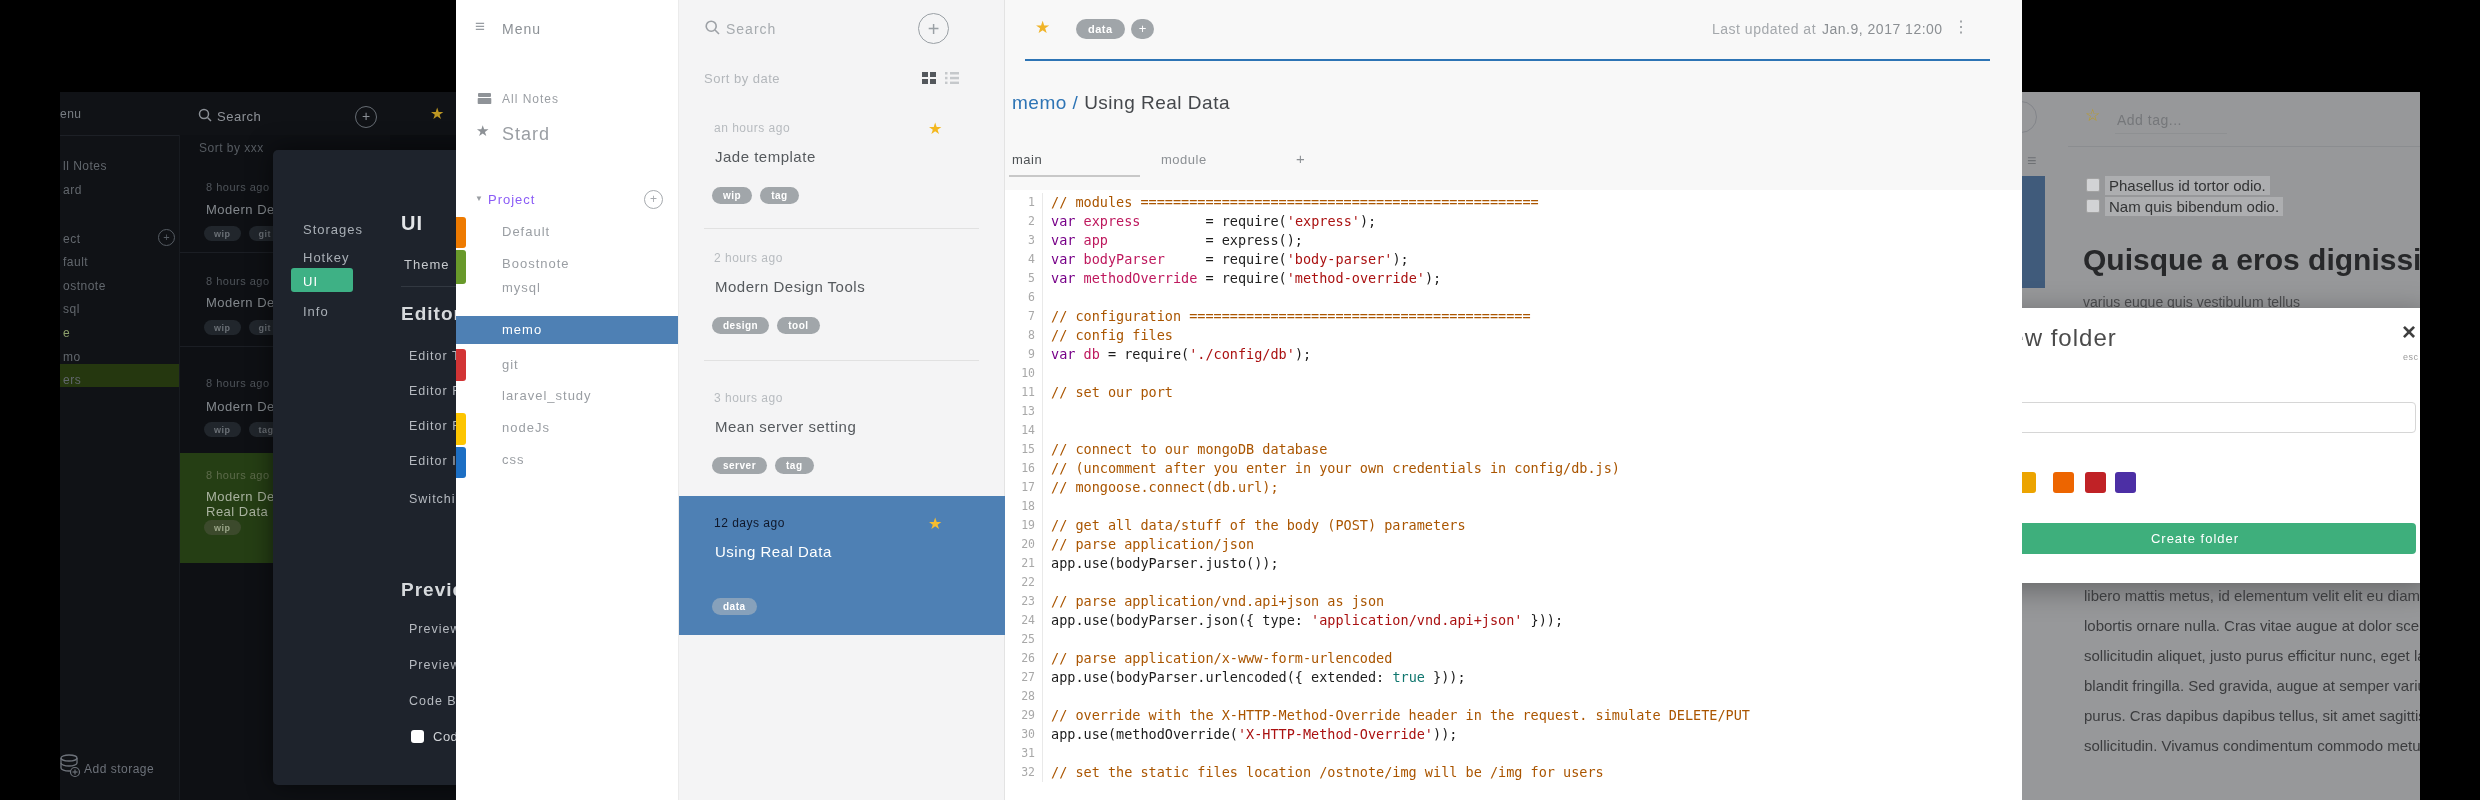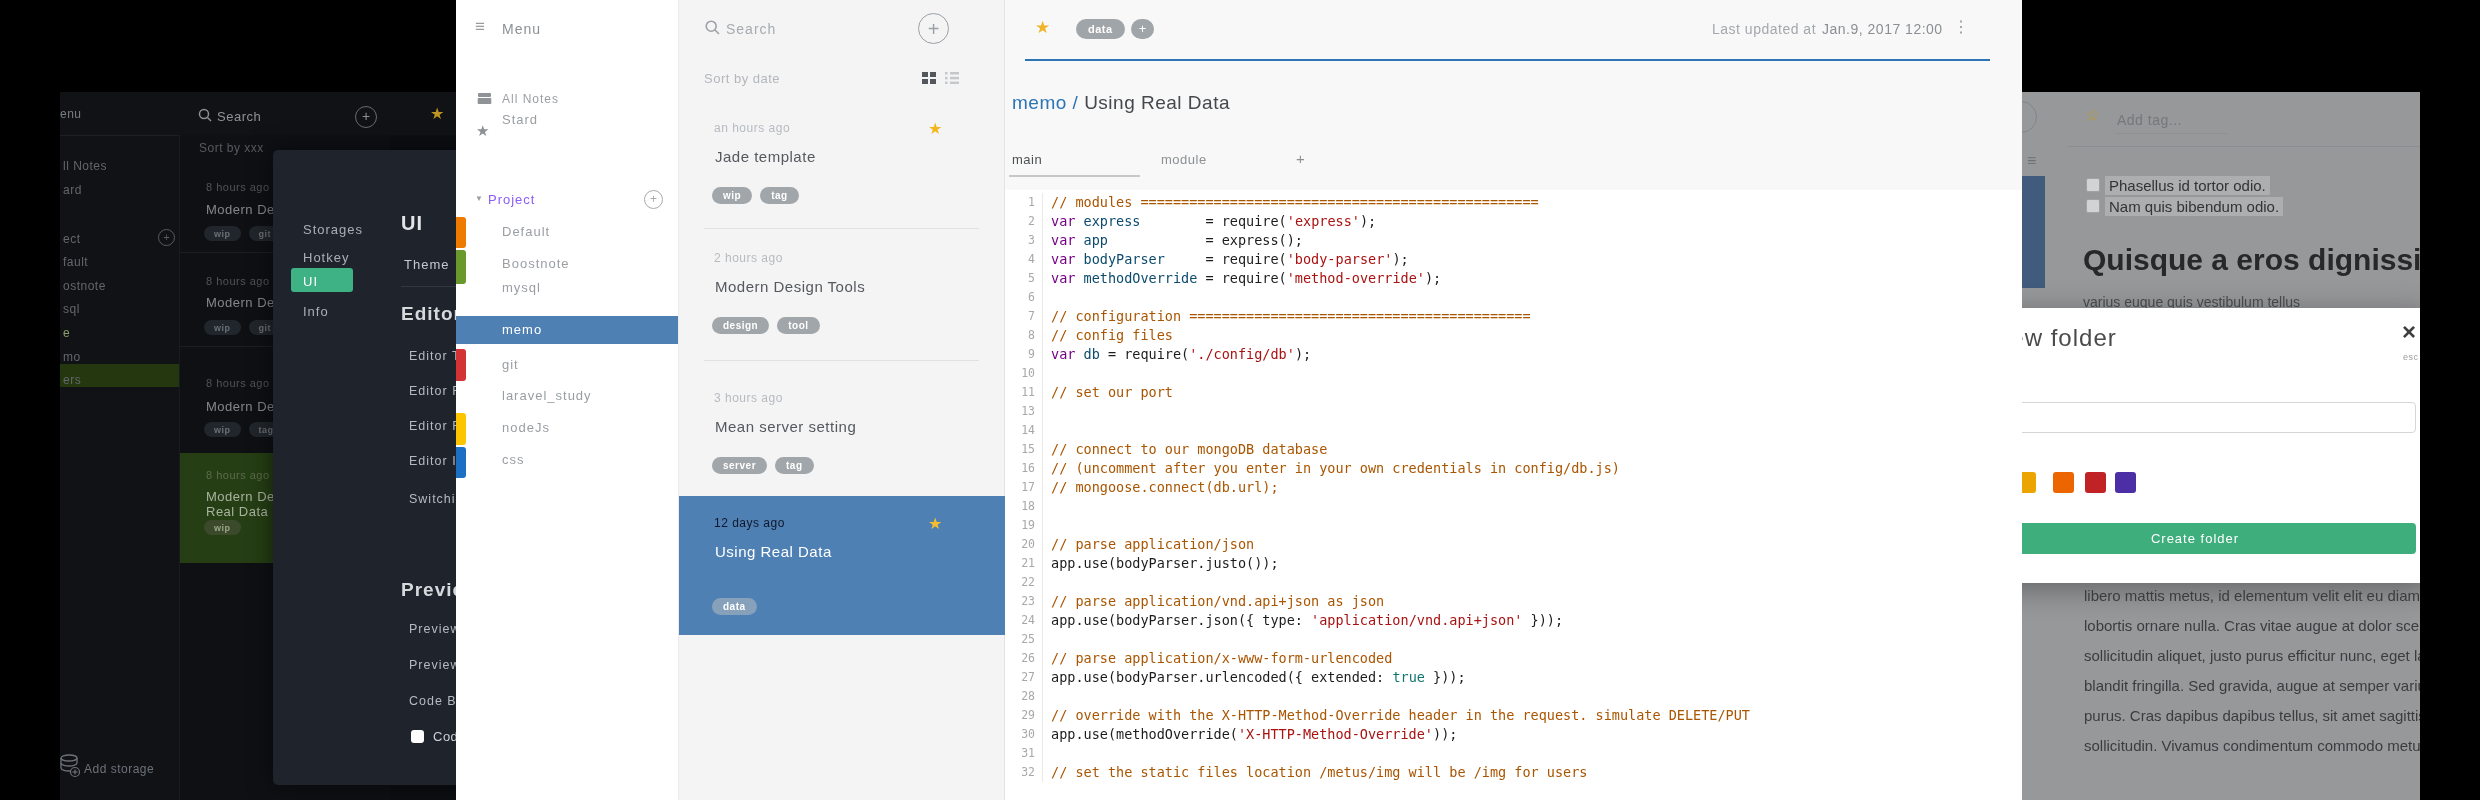--- a/index.html
+++ b/index.html
@@ -49,21 +49,21 @@
   #set-check-label{position:absolute;left:160px;top:579px;font-size:13px;color:#ced1d5;letter-spacing:.5px;}
 
   
   #light-app{position:absolute;left:456px;top:0;width:1566px;height:800px;background:#fff;overflow:hidden;}
   #l-side{position:absolute;left:0;top:0;width:222px;height:800px;background:#fff;}
   #l-burger{position:absolute;left:19px;top:17px;font-size:17px;color:#989da2;}
   #l-menu{position:absolute;left:46px;top:21px;font-size:14px;color:#8c9196;letter-spacing:1px;}
   #l-allnotes-ic{position:absolute;left:21px;top:92px;color:#8f9398;}
   #l-allnotes{position:absolute;left:46px;top:92px;font-size:12px;color:#9a9ea3;letter-spacing:1px;}
   #l-star-ic{position:absolute;left:20px;top:122px;font-size:15px;color:#8d9196;}
-  #l-starred{position:absolute;left:46px;top:112px;font-size:13px;color:#9a9ea3;letter-spacing:1px;}
+  #l-starred{position:absolute;left:46px;top:124px;font-size:18px;color:#9a9ea3;letter-spacing:1px;}
   #l-proj-caret{position:absolute;left:19px;top:194px;font-size:8px;color:#9a9ea3;}
   #l-project{position:absolute;left:32px;top:192px;font-size:13px;color:#8b5cf6;letter-spacing:1px;}
   #l-proj-plus{position:absolute;left:188px;top:190px;width:17px;height:17px;border:1px solid #a6aaae;border-radius:50%;
                color:#a6aaae;font-size:12px;line-height:16px;text-align:center;}
   .l-folder{position:absolute;left:46px;font-size:13px;color:#9a9ea3;letter-spacing:1px;}
   .l-chip{position:absolute;left:0;width:10px;border-radius:0 3px 3px 0;}
   #l-memo-row{position:absolute;left:0;top:316px;width:222px;height:28px;background:#4e80b4;}
   #l-memo-row .l-folder{color:#fff;}
 
   #l-list{position:absolute;left:222px;top:0;width:327px;height:800px;background:#f4f4f5;
@@ -102,21 +102,21 @@
   #e-title .crumb{color:#2d74b5;}
   .e-tab{position:absolute;top:152px;font-size:13px;color:#8c9094;letter-spacing:.5px;}
   .e-tab.on{color:#4d5154;}
   #e-tab-underline{position:absolute;left:4px;top:175px;width:131px;height:2px;background:#c8c8c8;}
   #e-code{position:absolute;left:0;top:190px;right:0;bottom:0;background:#fff;padding-top:3px;
           font-family:"DejaVu Sans Mono",monospace;font-size:13.5px;line-height:19px;}
   .cl{display:flex;height:19px;}
   .cl .ln{flex:none;width:30px;text-align:right;padding-right:7px;color:#a8a8a8;font-size:11.5px;
           border-right:1px solid #e9e9e9;}
   .cl .ct{padding-left:8px;white-space:pre;color:#1c1c1c;}
-  .tk-c{color:#aa5500;} .tk-k{color:#770088;} .tk-d{color:#0c4a6e;}
+  .tk-c{color:#aa5500;} .tk-k{color:#770088;} .tk-d{color:#be185d;}
   .tk-s{color:#aa1111;} .tk-n{color:#116644;} .tk-a{color:#0f766e;} .tk-p{color:#1c1c1c;}
 
   
   #right-app{position:absolute;left:2022px;top:0;width:458px;height:800px;background:#000;overflow:hidden;}
   #r-dim{position:absolute;left:0;top:92px;width:398px;height:708px;background:#97989a;}
   #r-plus{position:absolute;left:-17px;top:9px;width:30px;height:30px;border:1.5px solid #83858a;border-radius:50%;}
   #r-star{position:absolute;left:63px;top:13px;font-size:17px;color:#bb9c25;}
   #r-addtag{position:absolute;left:95px;top:20px;font-size:14px;color:#75777a;letter-spacing:.5px;}
   #r-addtag-line{position:absolute;left:93px;top:41px;width:112px;height:1px;background:#8e9092;}
   #r-div{position:absolute;left:46px;top:54px;width:352px;height:1px;background:#8b8d90;}
@@ -421,20 +421,21 @@
           <div class="cl">
             <div class="ln">17</div>
             <div class="ct"><span class="tk-c">// mongoose.connect(db.url);</span></div>
           </div>
           <div class="cl">
             <div class="ln">18</div>
             <div class="ct"></div>
           </div>
           <div class="cl">
             <div class="ln">19</div>
+            <div class="ct"><span class="tk-c">// get all data/stuff of the body (POST) parameters</span></div>
           </div>
           <div class="cl">
             <div class="ln">20</div>
             <div class="ct"><span class="tk-c">// parse application/json</span></div>
           </div>
           <div class="cl">
             <div class="ln">21</div>
             <div class="ct"><span class="tk-p">app.use(bodyParser.justo());</span></div>
           </div>
           <div class="cl">
@@ -472,21 +473,21 @@
           <div class="cl">
             <div class="ln">30</div>
             <div class="ct"><span class="tk-p">app.use(methodOverride(</span><span class="tk-s">'X-HTTP-Method-Override'</span><span class="tk-p">));</span></div>
           </div>
           <div class="cl">
             <div class="ln">31</div>
             <div class="ct"></div>
           </div>
           <div class="cl">
             <div class="ln">32</div>
-            <div class="ct"><span class="tk-c">// set the static files location /metus/img will be /img for users</span></div>
+            <div class="ct"><span class="tk-c">// set the static files location /ostnote/img will be /img for users</span></div>
           </div>
         </div>
     </div>
   </div>
 
   <div id="right-app">
     <div id="r-dim">
       <div id="r-plus"></div>
       <div id="r-star">☆</div>
       <div id="r-addtag">Add tag...</div>

